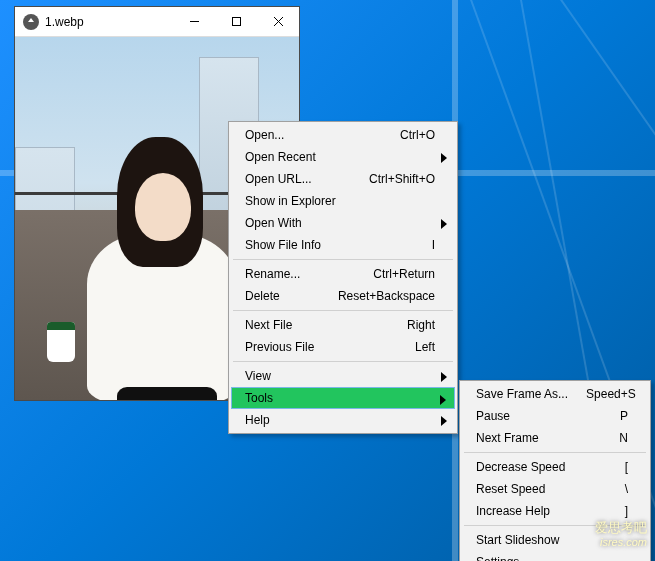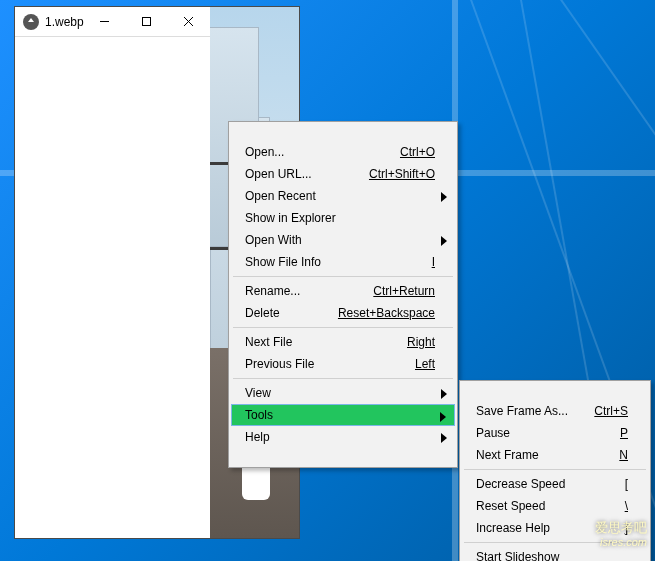--- a/index.html
+++ b/index.html
@@ -21,23 +21,23 @@
   }
   .desktop::before { left:0; right:0; top: 170px; height: 6px; }
   .desktop::after { top:0; bottom:0; left: 452px; width: 6px; }
   .ray { position:absolute; background: rgba(255,255,255,0.15); transform-origin: top left; }
   .r1 { left:470px; top:0; width:2px; height:600px; transform: rotate(-20deg); }
   .r2 { left:520px; top:0; width:2px; height:600px; transform: rotate(-10deg); }
   .r3 { left:560px; top:0; width:2px; height:600px; transform: rotate(-35deg); }
 
   .window {
     position: absolute; left: 14px; top: 6px;
-    width: 286px; height: 533px;
+    width: 286px; height: 395px;
     background: #fff; border: 1px solid #4a4a4a;
-    display: flex; 
+    display: flex; flex-direction: column;
   }
   .titlebar {
     height: 30px; display: flex; align-items: center;
     background: #fff; border-bottom: 1px solid #ddd;
   }
   .titlebar .icon-slot {
     width: 16px; height: 16px; margin: 0 6px 0 8px;
     background: #555; border-radius: 50%; display:flex; align-items:center; justify-content:center;
   }
   .titlebar .icon-slot svg { width:10px; height:10px; fill:#fff; }
@@ -64,32 +64,32 @@
   .neck { position:absolute; left:52px; top:90px; width:46px; height:40px; background:#f8f7f3; border-radius:40% 40% 0 0; }
   .skirt { position:absolute; left:30px; top:250px; width:100px; height:90px; background:#101010; border-radius:10% 10% 20% 20%; }
   .cup { position:absolute; left:32px; bottom:38px; width:28px; height:40px; background:#fff; border-radius:4px 4px 6px 6px; }
   .cup::before{content:"";position:absolute;top:0;left:0;right:0;height:8px;background:#1a5c2b;border-radius:4px 4px 0 0;}
 
   .ctxmenu {
     position: absolute;
     background: #f2f2f2;
     border: 1px solid #a0a0a0;
     box-shadow: 3px 3px 4px rgba(0,0,0,0.25);
-    padding: 19px 2px;
+    padding: 2px 2px;
     font-size: 12px; color:#000;
   }
   .m1 { left: 228px; top: 121px; width: 230px; }
   .m2 { left: 459px; top: 380px; width: 192px; }
   .mi {
     display:flex; align-items:center;
     height: 22px; padding: 0 20px 0 14px;
     position:relative; white-space:nowrap;
   }
   .mi .lbl { flex:1; }
-  .mi .sc { color:#000; margin-left: 18px; text-decoration: underline; }
+  .mi .sc { color:#000; margin-left: 18px; }
   .mi .arrow { position:absolute; right:8px; top:6px; }
   .mi .arrow svg { width:6px; height:10px; fill:#000; }
   .mi.hi { background:#22c55e; border:1px solid #7bb6e8; height:22px; padding:0 19px 0 13px; }
   .sep { height:1px; background:#d0d0d0; margin:3px 2px; }
 
   .watermark {
     position:absolute; right:8px; bottom:12px;
     font-size:13px; color:#fef9c3; text-align:right;
     text-shadow: 0 0 4px rgba(0,0,0,0.6);
     line-height:1.2; font-family: "Microsoft YaHei", sans-serif;
@@ -147,30 +147,30 @@
     </div>
   </div>
 </div>
 
 <div class="ctxmenu m1">
   <div class="mi">
     <span class="lbl">Open...</span>
     <span class="sc">Ctrl+O</span>
   </div>
   <div class="mi">
+    <span class="lbl">Open Recent</span>
+    <span class="arrow"><svg viewBox="0 0 6 10">
+          <path d="M0 0l6 5-6 5z"></path>
+        </svg></span>
+  </div>
+  <div class="mi">
     <span class="lbl">Open URL...</span>
     <span class="sc">Ctrl+Shift+O</span>
   </div>
   <div class="mi">
-    <span class="lbl">Open Recent</span>
-    <span class="arrow"><svg viewBox="0 0 6 10">
-          <path d="M0 0l6 5-6 5z"></path>
-        </svg></span>
-  </div>
-  <div class="mi">
     <span class="lbl">Show in Explorer</span>
   </div>
   <div class="mi">
     <span class="lbl">Open With</span>
     <span class="arrow"><svg viewBox="0 0 6 10">
           <path d="M0 0l6 5-6 5z"></path>
         </svg></span>
   </div>
   <div class="mi">
     <span class="lbl">Show File Info</span>
@@ -211,21 +211,21 @@
     <span class="lbl">Help</span>
     <span class="arrow"><svg viewBox="0 0 6 10">
           <path d="M0 0l6 5-6 5z"></path>
         </svg></span>
   </div>
 </div>
 
 <div class="ctxmenu m2">
   <div class="mi">
     <span class="lbl">Save Frame As...</span>
-    <span class="sc">Ctrl+S</span>
+    <span class="sc">Speed+S</span>
   </div>
   <div class="mi">
     <span class="lbl">Pause</span>
     <span class="sc">P</span>
   </div>
   <div class="mi">
     <span class="lbl">Next Frame</span>
     <span class="sc">N</span>
   </div>
   <div class="sep"></div>

